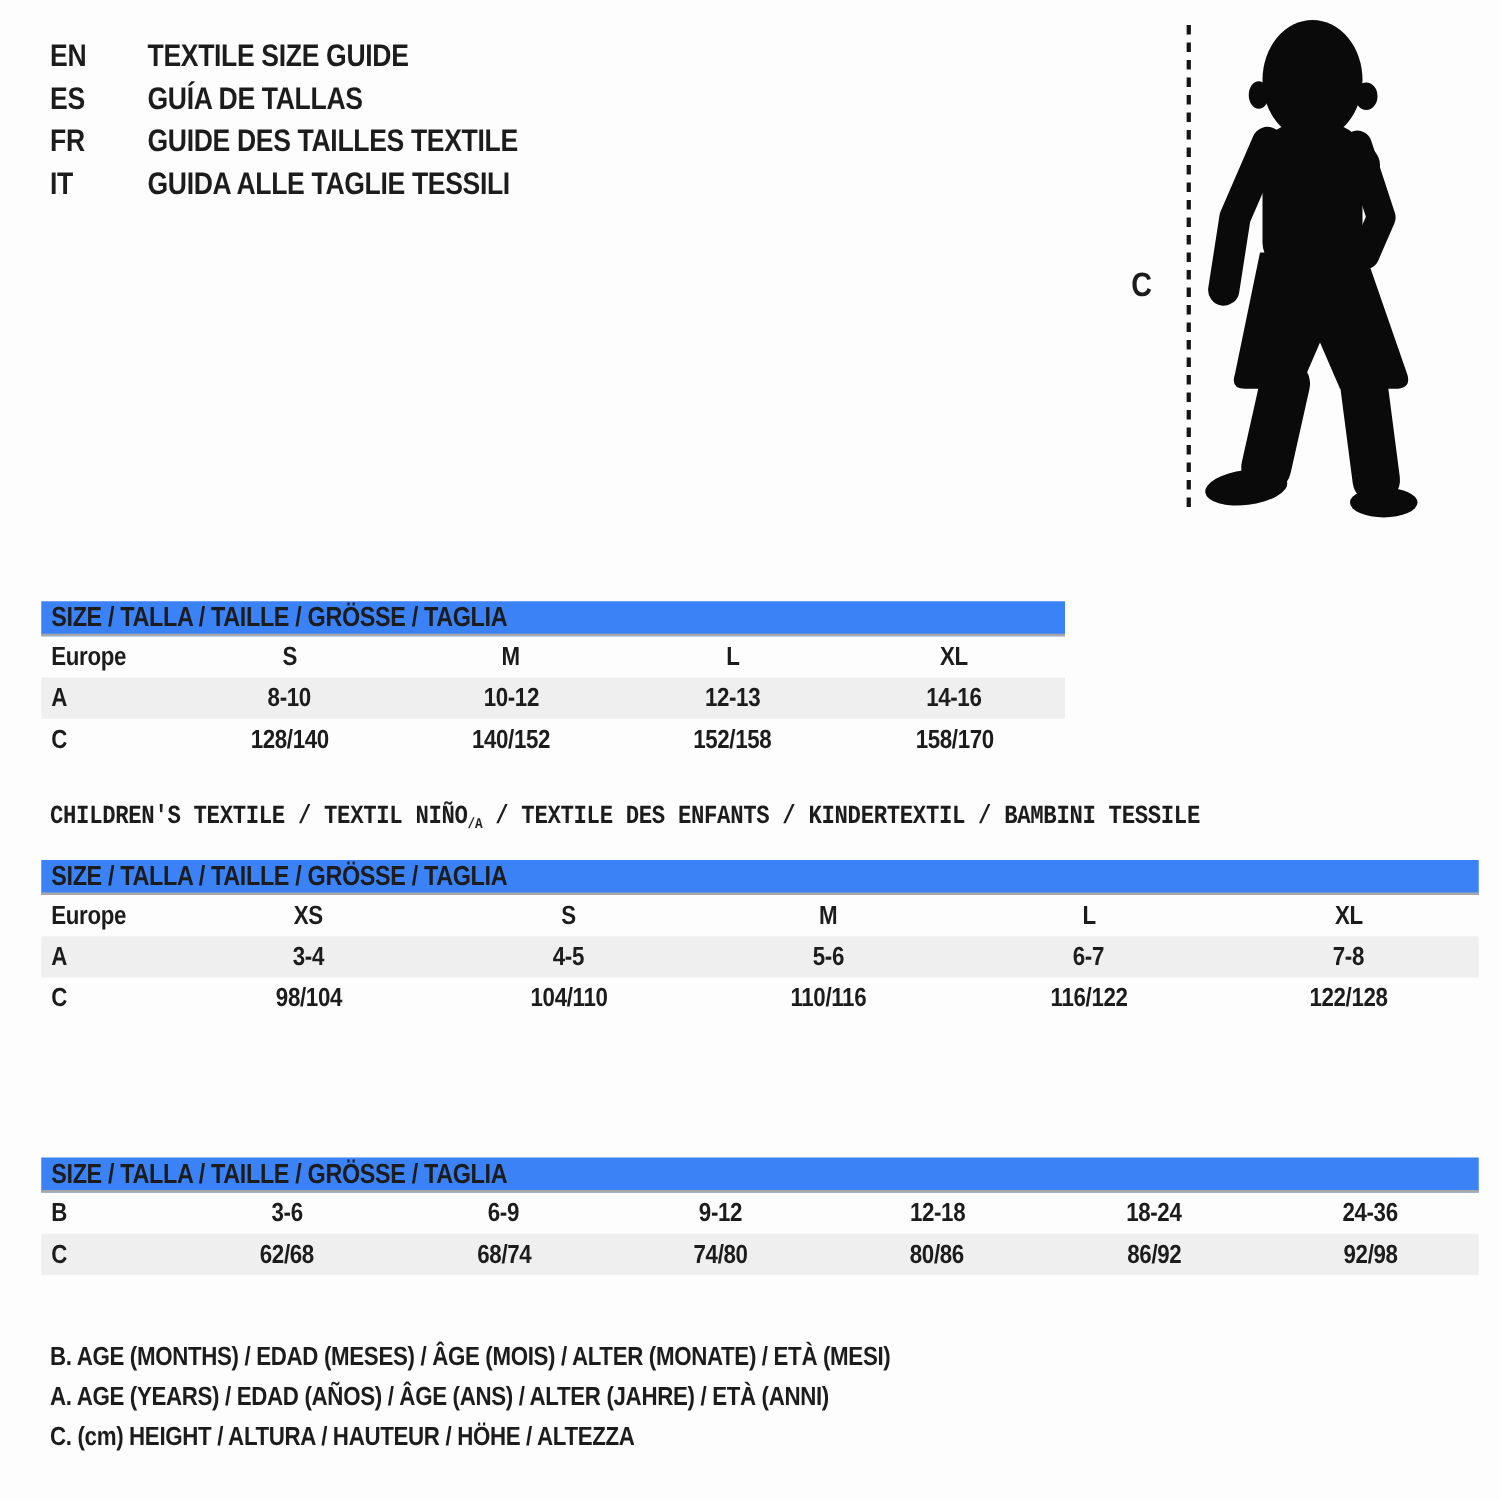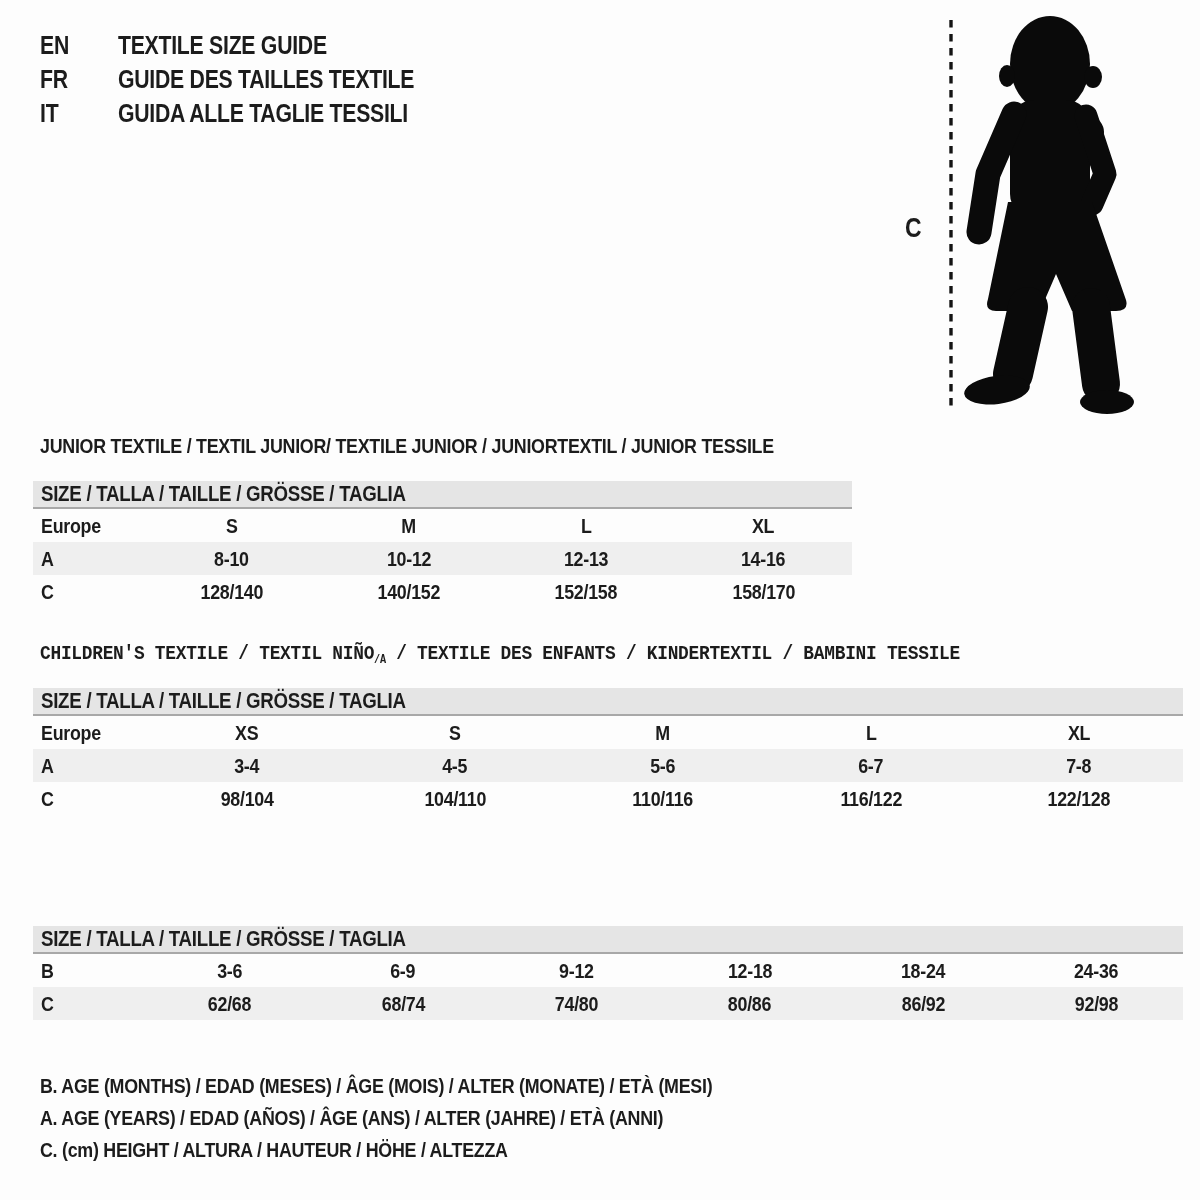--- a/index.html
+++ b/index.html
@@ -17,40 +17,44 @@
   .lang-code{width:78px;}
 
   
   .figure-wrap{position:absolute;left:940px;top:12px;width:210px;height:406px;}
   .c-label{position:absolute;left:905px;top:213px;font-size:27px;}
 
   
   .sec-title{position:absolute;left:40px;font-size:21px;}
   .sec-title .subscr{font-size:12px;vertical-align:-4px;}
   .table{position:absolute;left:33px;}
-  .size-bar{height:28px;background:#e5e5e5;border-bottom:2px solid #a8a8a8;
+  .size-bar{height:28px;background:#3b82f6;border-bottom:2px solid #a8a8a8;
     display:flex;align-items:center;padding-left:8px;font-size:22px;box-sizing:border-box;}
   .trow{display:flex;height:33px;align-items:center;font-size:21px;}
   .trow.shade{background:#efefef;}
   .rlabel{width:110px;padding-left:8px;box-sizing:border-box;}
   .cell{flex:1;text-align:center;}
 
   
   .legend{position:absolute;left:40px;top:1070px;font-size:21px;}
   .legend-line{height:32px;display:flex;align-items:center;}
 </style>
 </head>
 <body>
 
 <div class="canvas">
 
   <div class="langs">
     <div class="lang-row">
       <span class="lang-code"><span class="cond">EN</span></span>
       <span class="cond">TEXTILE SIZE GUIDE</span>
+    </div>
+    <div class="lang-row">
+      <span class="lang-code"><span class="cond">ES</span></span>
+      <span class="cond">GUÍA DE TALLAS</span>
     </div>
     <div class="lang-row">
       <span class="lang-code"><span class="cond">FR</span></span>
       <span class="cond">GUIDE DES TAILLES TEXTILE</span>
     </div>
     <div class="lang-row">
       <span class="lang-code"><span class="cond">IT</span></span>
       <span class="cond">GUIDA ALLE TAGLIE TESSILI</span>
     </div>
   </div>
@@ -77,23 +81,20 @@
 
         <path d="M88,295 L73,362" fill="none" stroke="#0a0a0a" stroke-width="40" stroke-linecap="round"></path>
         <path d="M151,295 L161,372" fill="none" stroke="#0a0a0a" stroke-width="38" stroke-linecap="round"></path>
 
         <ellipse cx="57" cy="378" rx="33" ry="14" transform="rotate(-7 57 378)"></ellipse>
         <ellipse cx="167" cy="390" rx="27" ry="12"></ellipse>
       </g>
     </svg>
   </div>
 
-  <div class="sec-title" style="top:434px;">
-    <span class="cond">JUNIOR TEXTILE / TEXTIL JUNIOR/ TEXTILE JUNIOR / JUNIORTEXTIL / JUNIOR TESSILE</span>
-  </div>
   <div class="table" style="top:481px;width:819px;">
     <div class="size-bar">
       <span class="cond">SIZE / TALLA / TAILLE / GRÖSSE / TAGLIA</span>
     </div>
     <div class="trow">
       <div class="rlabel"><span class="cond">Europe</span></div>
       <div class="cell"><span class="cond ctr">S</span></div>
       <div class="cell"><span class="cond ctr">M</span></div>
       <div class="cell"><span class="cond ctr">L</span></div>
       <div class="cell"><span class="cond ctr">XL</span></div>

